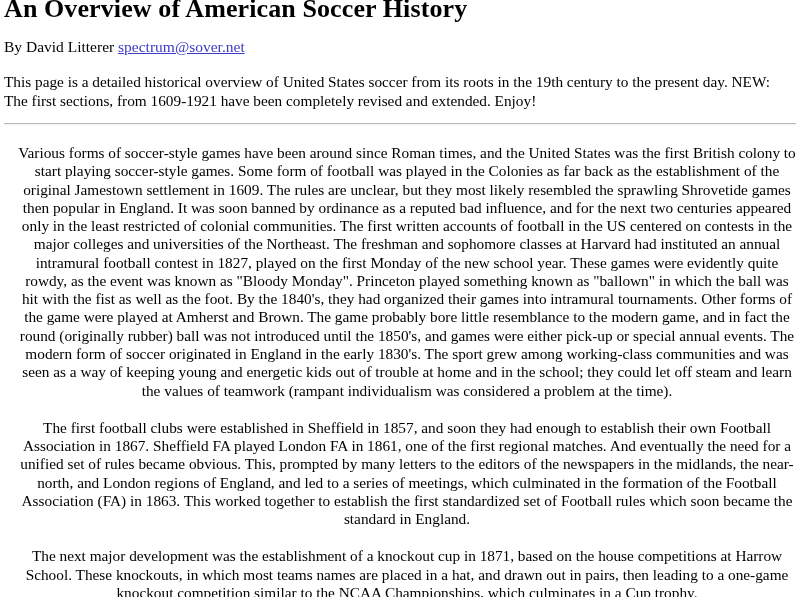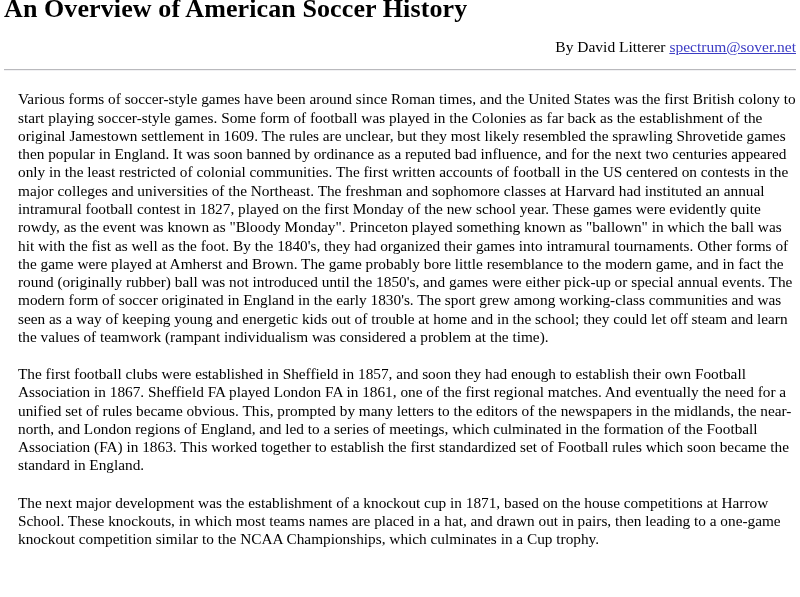--- a/index.html
+++ b/index.html
@@ -28,21 +28,20 @@
     line-height: 1.12;
     margin: 0 0 0 0;
     padding: 0;
     letter-spacing: 0.1px;
   }
   p.byline {
     font-size: 15.5px;
     line-height: 1.18;
     margin: 15px 0 0 0;
     padding: 0;
-    text-align: right;
   }
   a.mail-link {
     color: #3b3bc4;
     text-decoration: underline;
   }
   p.intro {
     font-size: 15.3px;
     line-height: 1.20;
     margin: 17px 0 0 0;
     padding: 0;
@@ -62,35 +61,36 @@
     text-align: center;
     margin: 17px 0 0 0;
     padding: 0;
     line-height: 1.2;
   }
   p.body-text {
     font-size: 15.3px;
     line-height: 1.195;
     margin: 19px 0 0 14px;
     padding: 0;
-    text-align: left;
+    text-align: center;
   }
   p.body-text:first-of-type {
     margin-top: 20px;
   }
 </style>
 </head>
 <body>
 
 <div class="page">
 
   <h1 class="doc-title">An Overview of American Soccer History</h1>
 
   <p class="byline"><span>By David Litterer </span><a class="mail-link" href="mailto:spectrum@sover.net">spectrum@sover.net</a></p>
 
+  <p class="intro">This page is a detailed historical overview of United States soccer from its roots in the 19th century to the present day. NEW: The first sections, from 1609-1921 have been completely revised and extended. Enjoy!</p>
 
   <hr class="divider">
 
 
   <p class="body-text">Various forms of soccer-style games have been around since Roman times, and the United States was the first British colony to start playing soccer-style games. Some form of football was played in the Colonies as far back as the establishment of the original Jamestown settlement in 1609. The rules are unclear, but they most likely resembled the sprawling Shrovetide games then popular in England. It was soon banned by ordinance as a reputed bad influence, and for the next two centuries appeared only in the least restricted of colonial communities. The first written accounts of football in the US centered on contests in the major colleges and universities of the Northeast. The freshman and sophomore classes at Harvard had instituted an annual intramural football contest in 1827, played on the first Monday of the new school year. These games were evidently quite rowdy, as the event was known as "Bloody Monday". Princeton played something known as "ballown" in which the ball was hit with the fist as well as the foot. By the 1840's, they had organized their games into intramural tournaments. Other forms of the game were played at Amherst and Brown. The game probably bore little resemblance to the modern game, and in fact the round (originally rubber) ball was not introduced until the 1850's, and games were either pick-up or special annual events. The modern form of soccer originated in England in the early 1830's. The sport grew among working-class communities and was seen as a way of keeping young and energetic kids out of trouble at home and in the school; they could let off steam and learn the values of teamwork (rampant individualism was considered a problem at the time).</p>
 
   <p class="body-text">The first football clubs were established in Sheffield in 1857, and soon they had enough to establish their own Football Association in 1867. Sheffield FA played London FA in 1861, one of the first regional matches. And eventually the need for a unified set of rules became obvious. This, prompted by many letters to the editors of the newspapers in the midlands, the near-north, and London regions of England, and led to a series of meetings, which culminated in the formation of the Football Association (FA) in 1863. This worked together to establish the first standardized set of Football rules which soon became the standard in England.</p>
 
   <p class="body-text">The next major development was the establishment of a knockout cup in 1871, based on the house competitions at Harrow School. These knockouts, in which most teams names are placed in a hat, and drawn out in pairs, then leading to a one-game knockout competition similar to the NCAA Championships, which culminates in a Cup trophy.</p>
 

